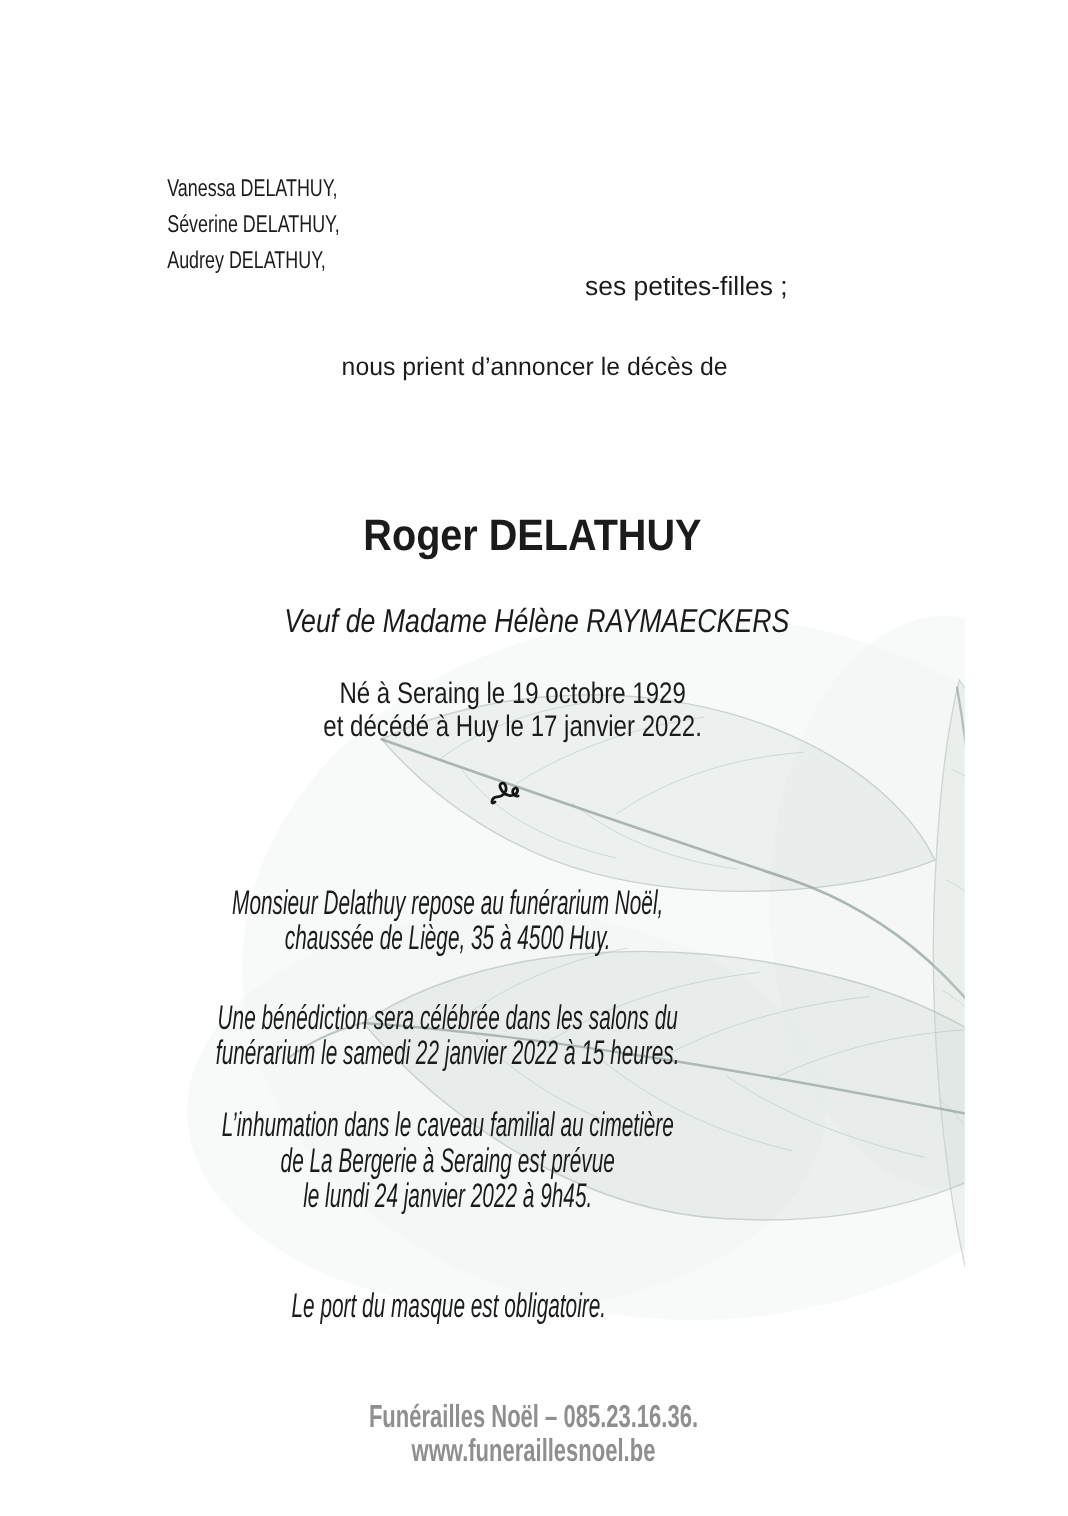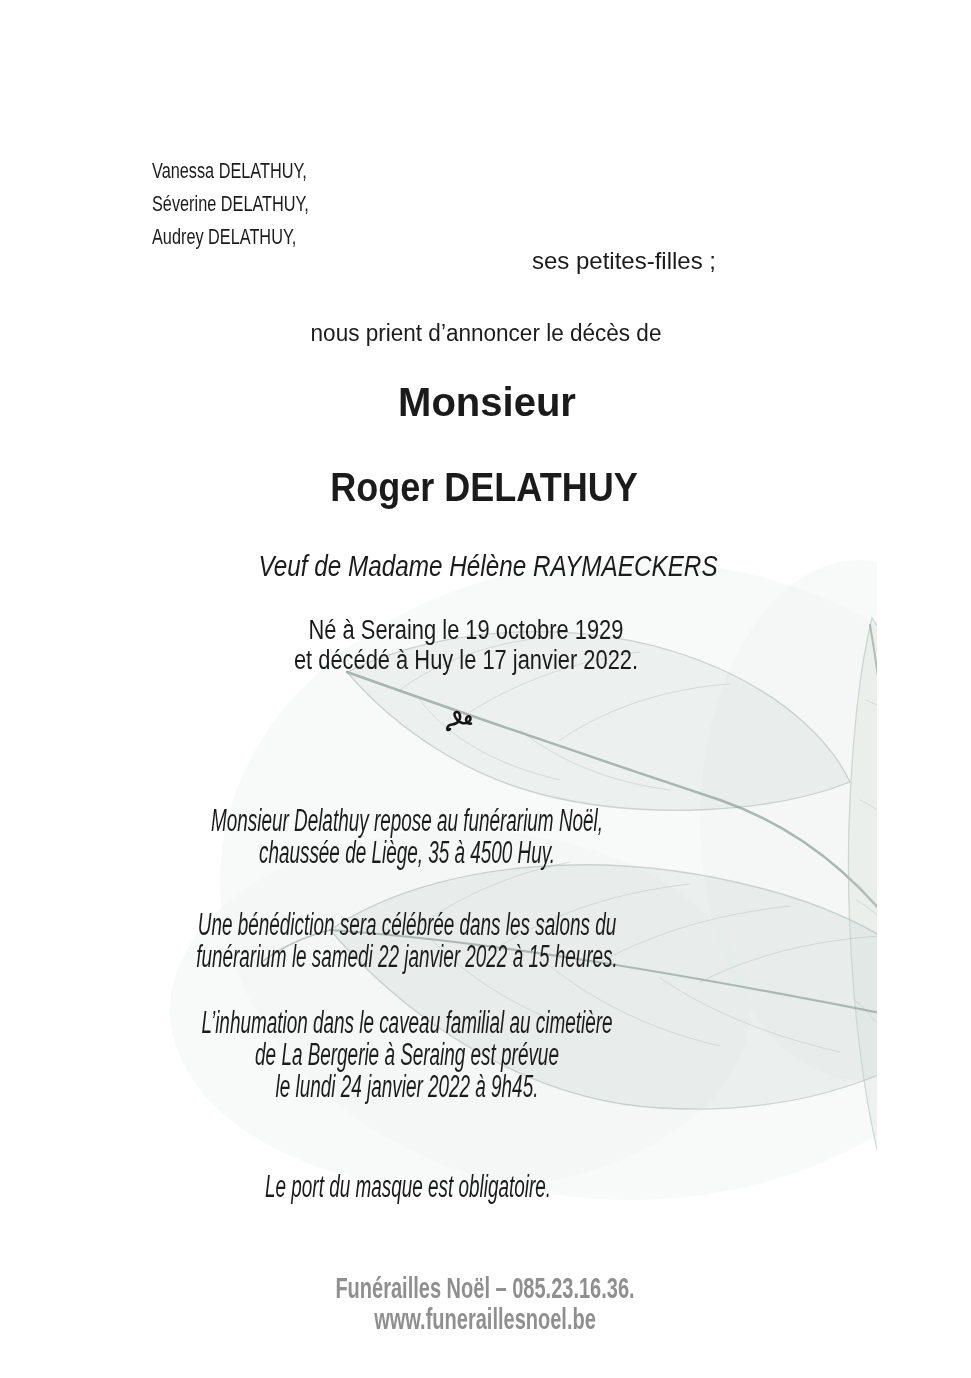--- a/index.html
+++ b/index.html
@@ -61,21 +61,20 @@
   <div class="blk names">
     <div>Vanessa DELATHUY,</div>
     <div>Séverine DELATHUY,</div>
     <div>Audrey DELATHUY,</div>
   </div>
 
   <div class="blk relation">ses petites-filles ;</div>
 
   <div class="blk center intro">nous prient d’annoncer le décès de</div>
 
-  <h1 class="blk center honorific">Monsieur</h1>
   <h1 class="blk center deceased">Roger DELATHUY</h1>
 
   <div class="blk center widower">Veuf de Madame Hélène RAYMAECKERS</div>
 
   <div class="blk center vitals">
     <div>Né à Seraing le 19 octobre 1929</div>
     <div>et décédé à Huy le 17 janvier 2022.</div>
   </div>
 
   <div class="blk ornament">

